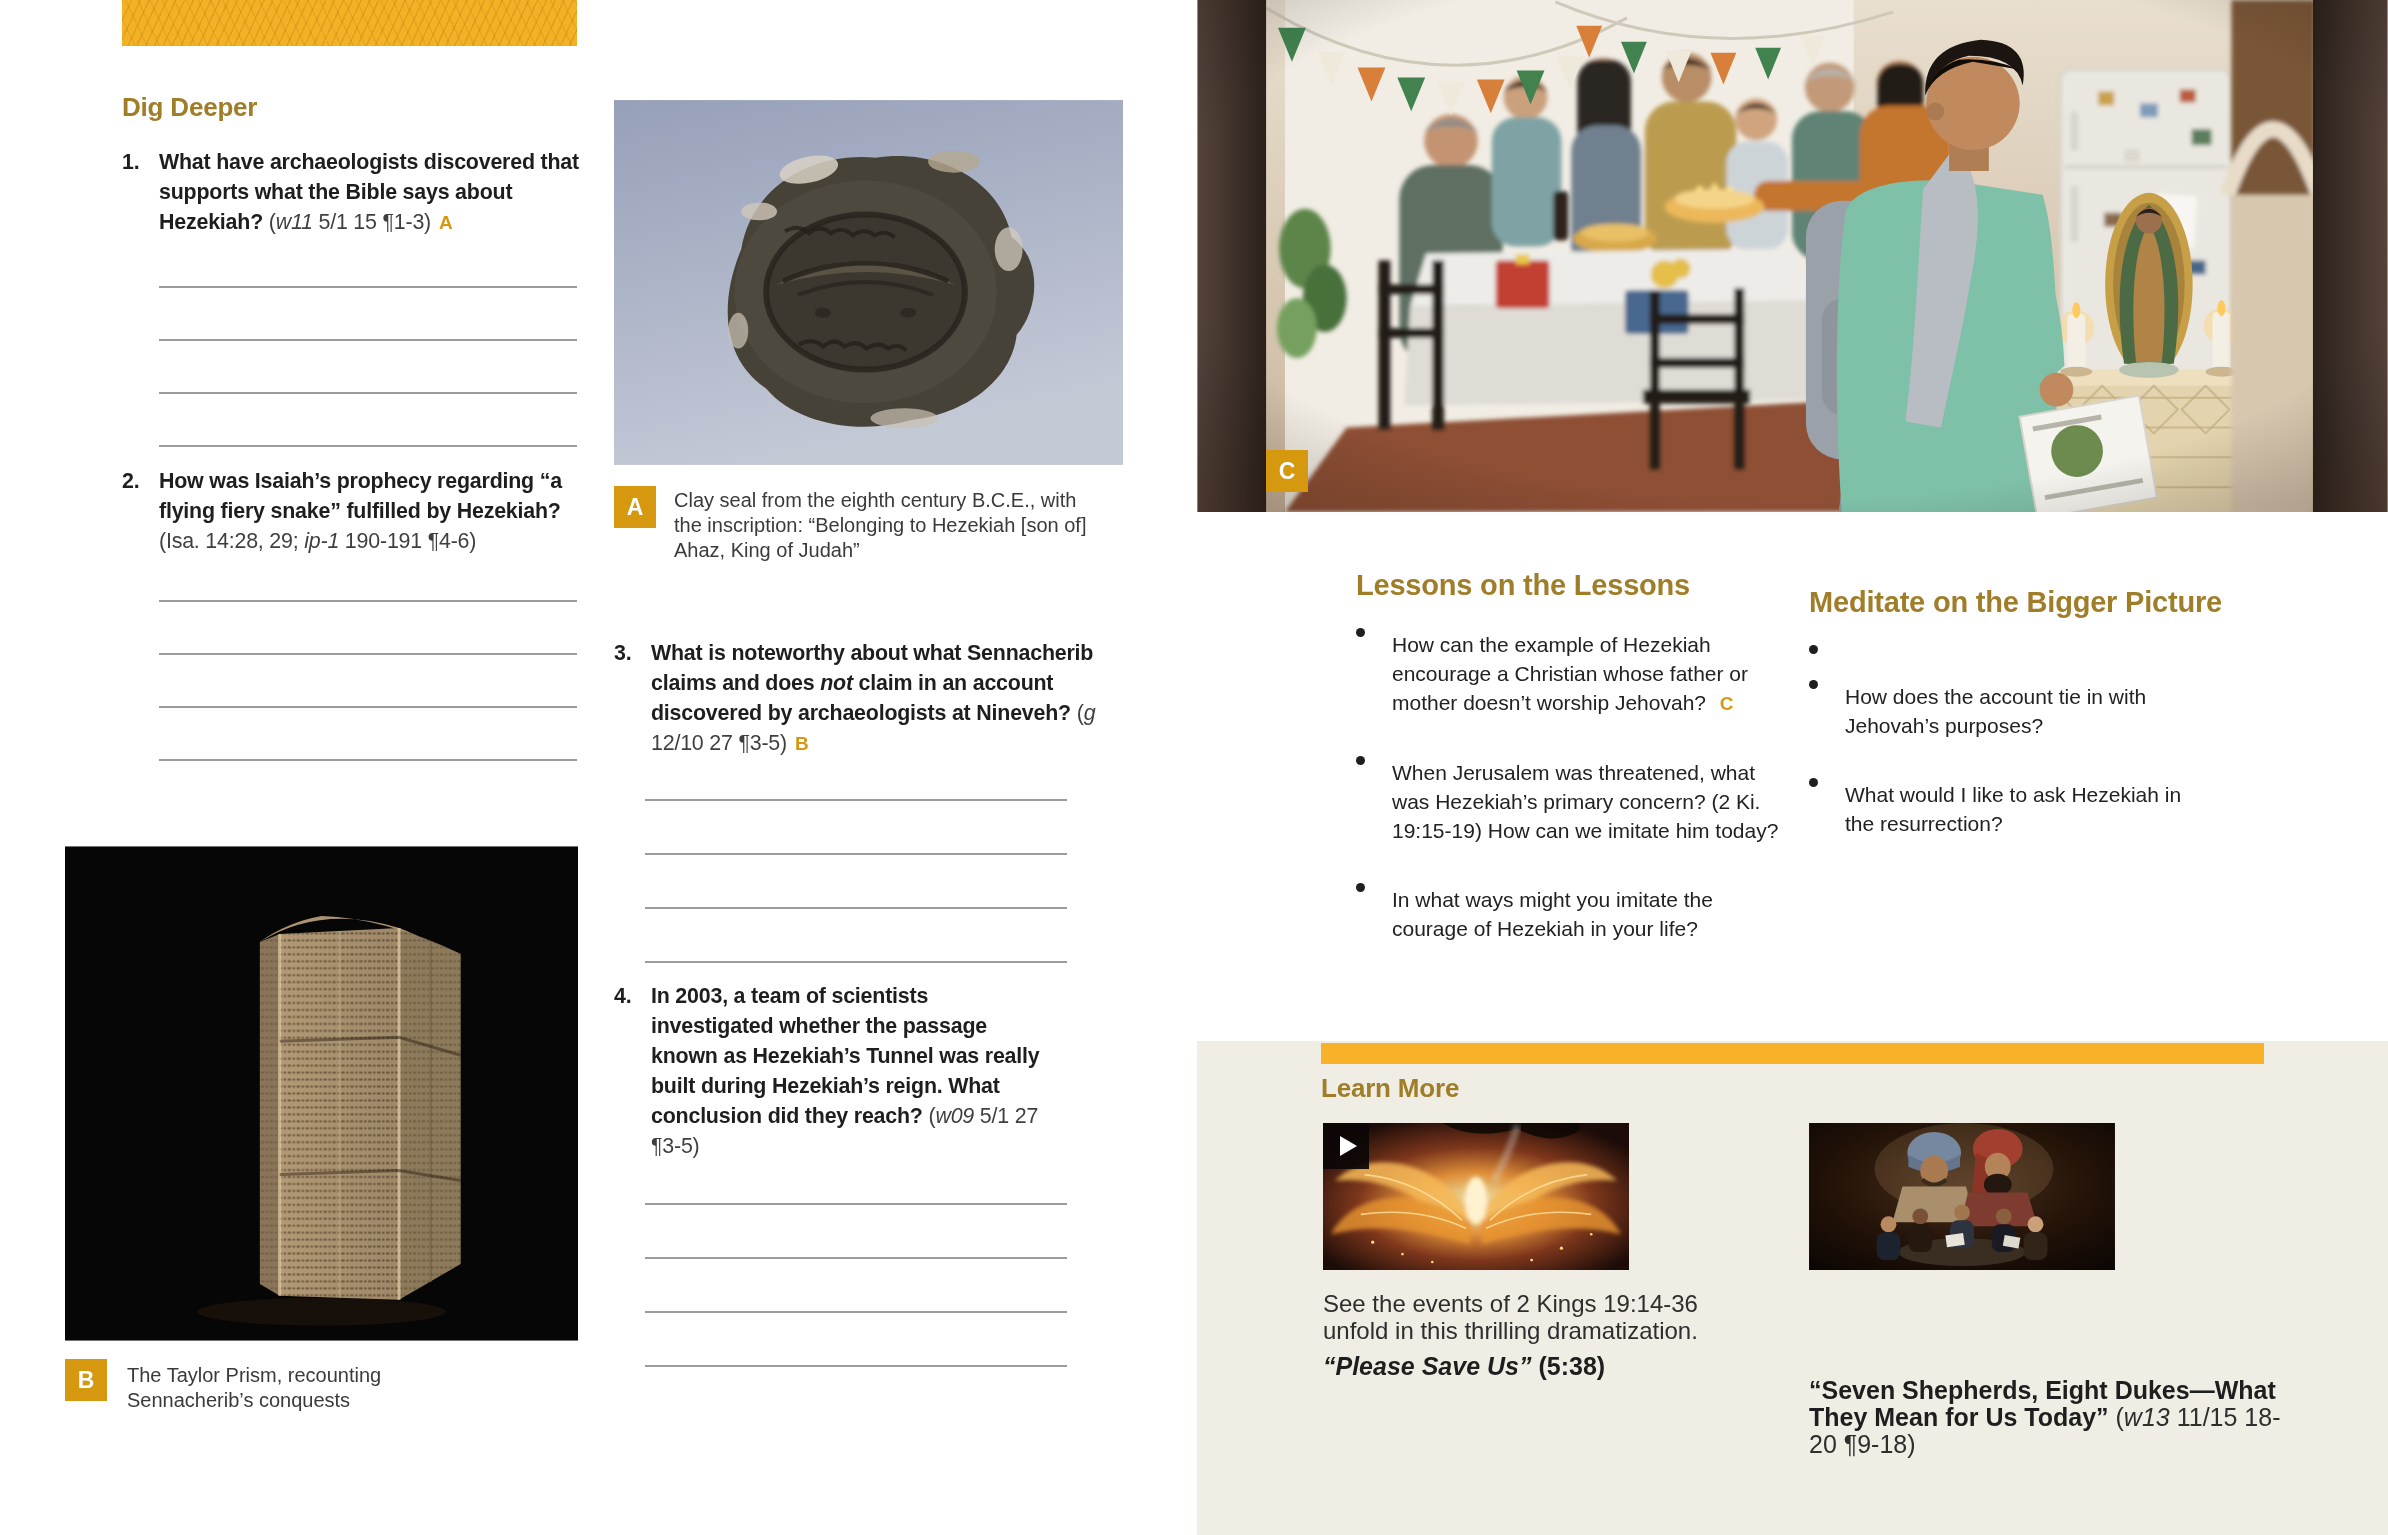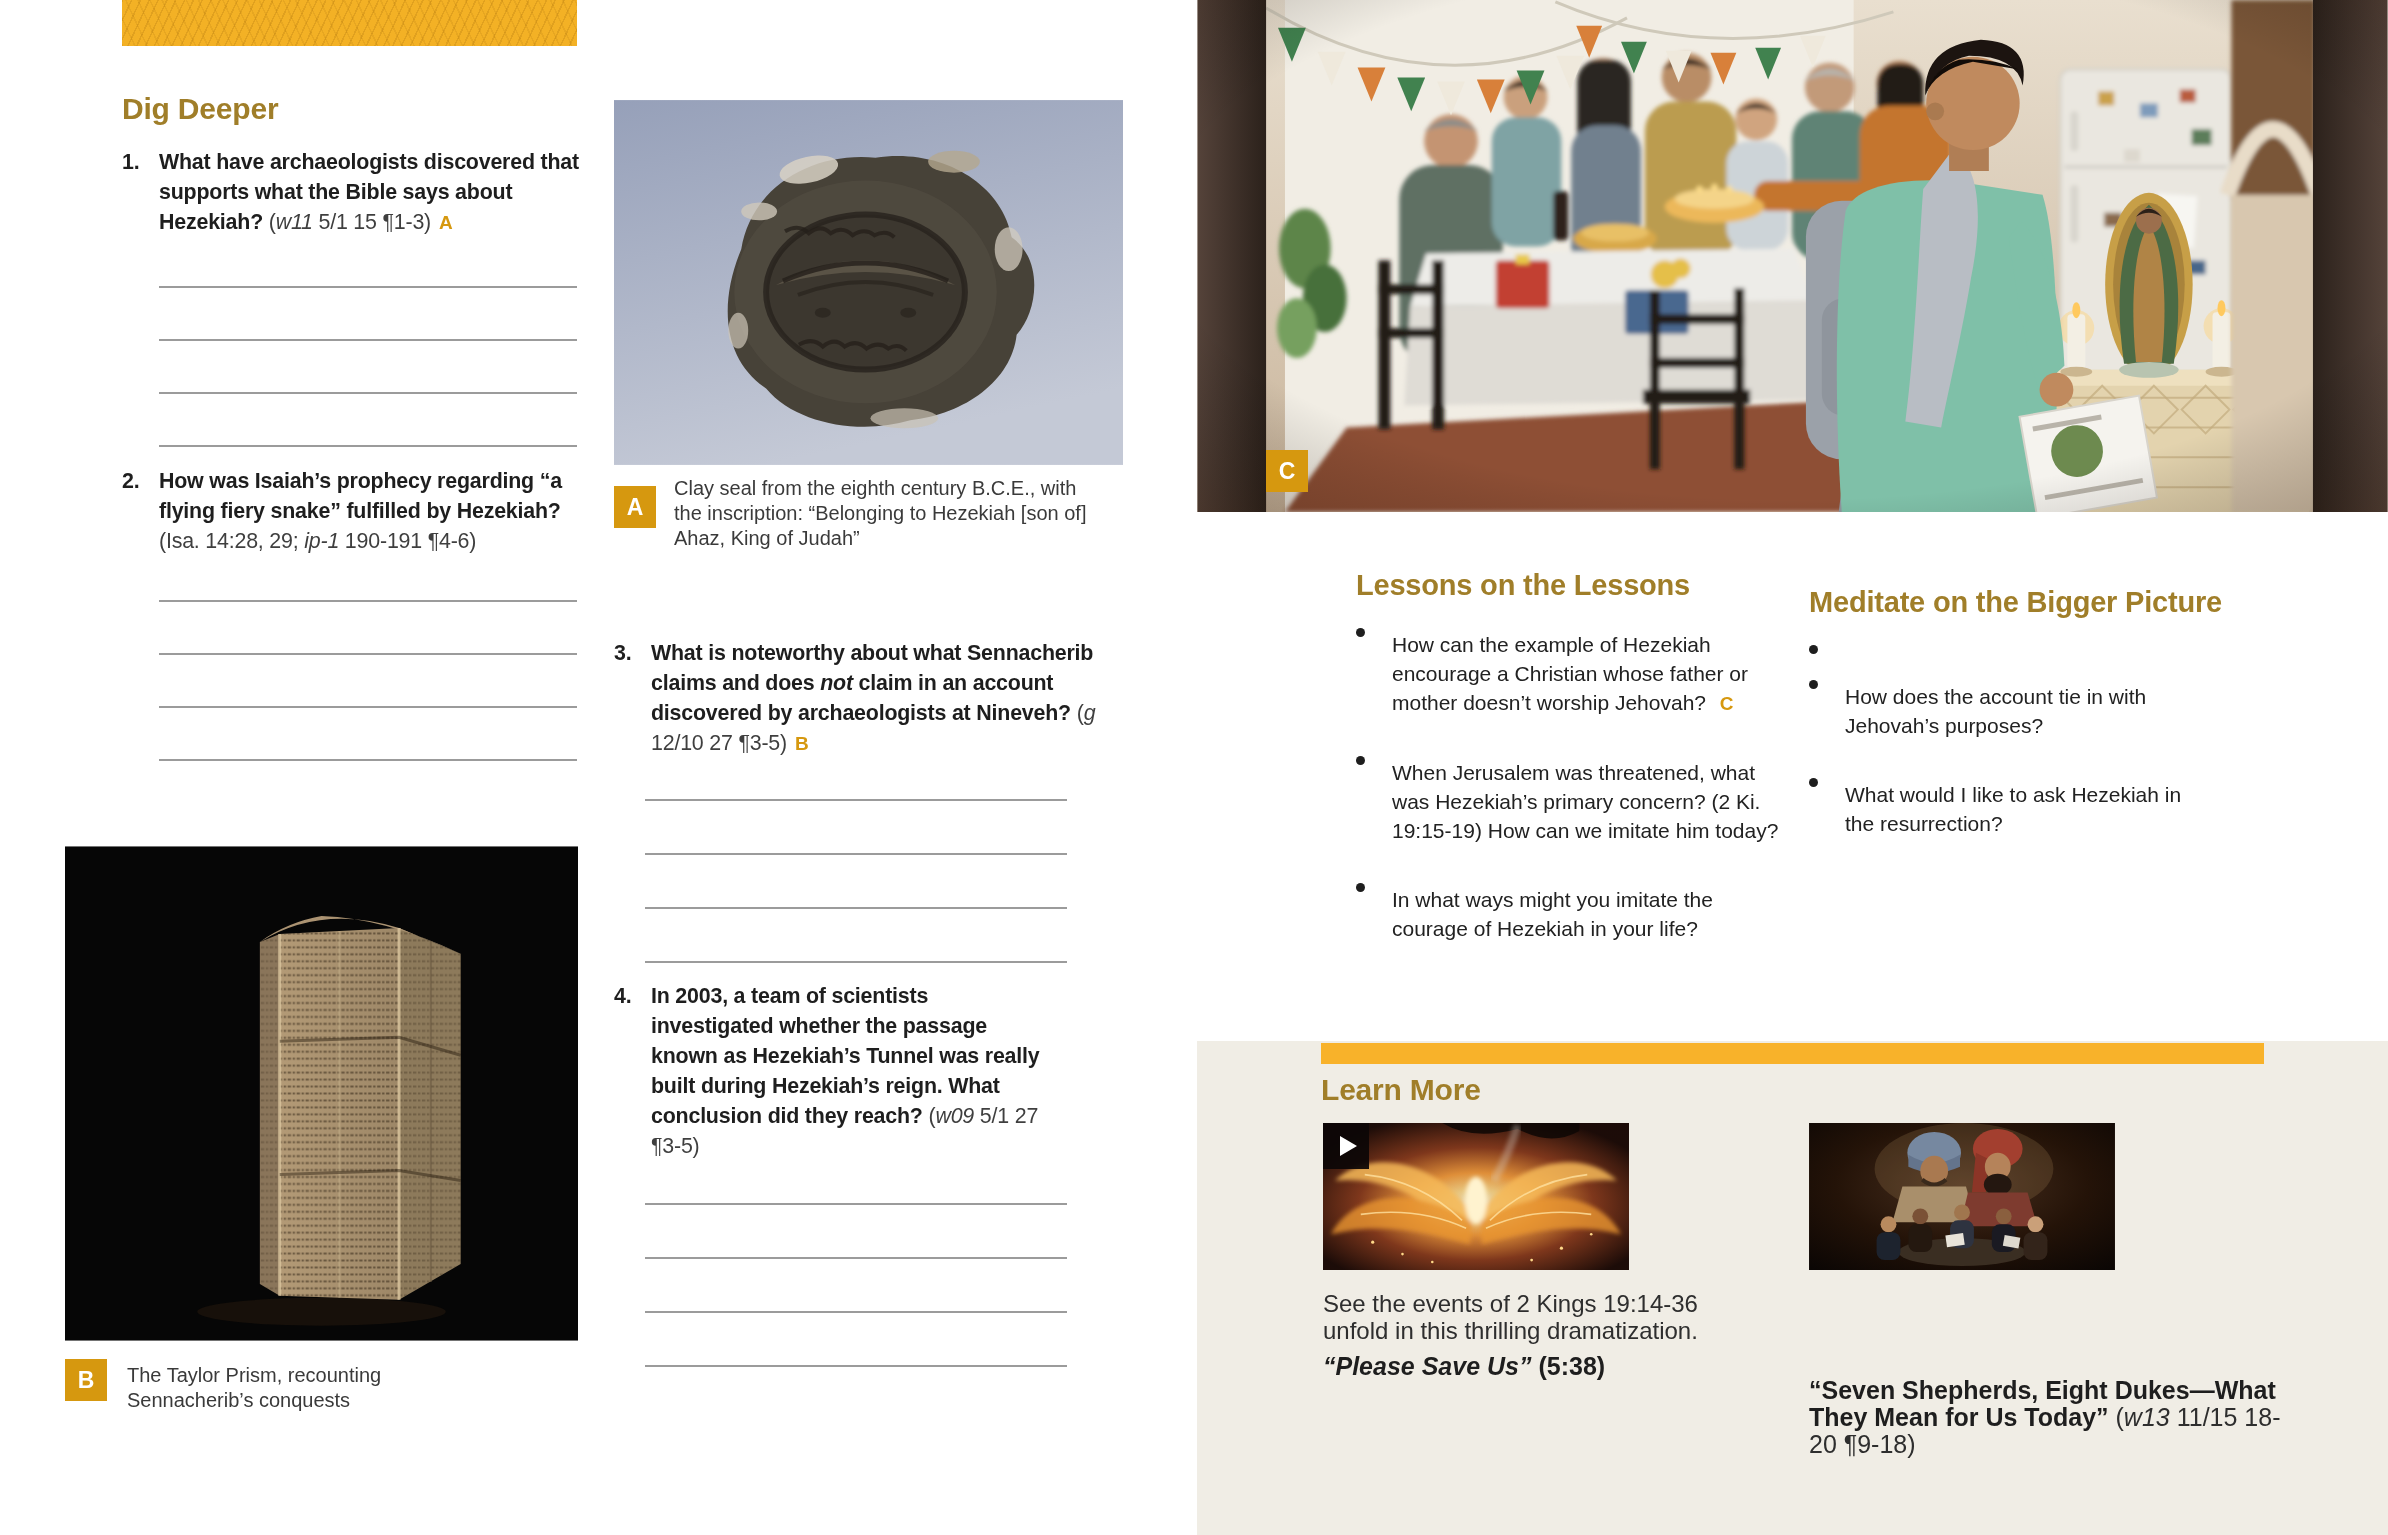--- a/index.html
+++ b/index.html
@@ -6,21 +6,21 @@
   #page{position:relative;width:2388px;height:1535px;background:#ffffff;overflow:hidden;
         font-family:"Liberation Sans", sans-serif;color:#1e1e1e;}
   .abs{position:absolute;}
 
   
   .band{left:122px;top:0;width:455px;height:46px;background-color:#f3b125;
     background-image:
       repeating-linear-gradient(115deg, rgba(150,95,5,.20) 0 1.5px, transparent 1.5px 8px),
       repeating-linear-gradient(65deg, rgba(150,95,5,.13) 0 1.5px, transparent 1.5px 11px);}
 
-  .gold-h{font-size:30px;font-weight:700;color:#a07e29;letter-spacing:-0.2px;}
+  .gold-h{font-size:26px;font-weight:700;color:#a07e29;letter-spacing:-0.2px;}
 
   
   .q{font-size:21.4px;font-weight:700;line-height:30px;color:#1e1e1e;letter-spacing:-0.2px;}
   .q .num{position:absolute;left:0;top:0;}
   .q .qtext{margin-left:37px;}
   .q .ref{font-weight:400;color:#3f3f3f;}
   .q .em{font-style:italic;}
   .qlabel{color:#d6980f;font-weight:700;font-size:19px;margin-left:8px;}
 
   .lines div{height:51px;border-bottom:2px solid #9b9b9b;}
@@ -112,21 +112,21 @@
       <path d="M172,132 q14,-8 24,2 q12,-10 22,0 q12,-8 22,2 q12,-8 22,0 q12,-6 20,2" fill="none" stroke="#241f1a" stroke-width="4" opacity="0.75"></path>
       <path d="M186,246 q14,-8 24,2 q12,-10 22,0 q12,-8 22,2 q12,-8 22,0 q10,-6 18,2" fill="none" stroke="#241f1a" stroke-width="4" opacity="0.75"></path>
       <ellipse cx="210" cy="214" rx="8" ry="5" fill="#241f1a" opacity="0.6"></ellipse>
       <ellipse cx="296" cy="214" rx="8" ry="5" fill="#241f1a" opacity="0.6"></ellipse>
     </svg>
   </figure>
 
   <div class="abs badge" style="left:614px;top:486px;">
     <span>A</span>
   </div>
-  <p class="abs cap" style="left:674px;top:476px;width:418px;margin:0;">Clay seal from the eighth century B.C.E., with the inscription: “Belonging to Hezekiah [son of] Ahaz, King of Judah”</p>
+  <p class="abs cap" style="left:674px;top:488px;width:418px;margin:0;">Clay seal from the eighth century B.C.E., with the inscription: “Belonging to Hezekiah [son of] Ahaz, King of Judah”</p>
 
   <div class="abs q" style="left:614px;top:638px;width:498px;">
     <span class="num">3.</span>
     <div class="qtext" style="width:460px;"><span>What is noteworthy about what Sennacherib claims and does </span><span class="em">not</span><span> claim in an account discovered by archaeologists at Nineveh? </span><span class="ref"><span>(</span><span class="em">g</span><span> 12/10 27 ¶3-5)</span></span><span class="qlabel">B</span>
     </div>
   </div>
   <div class="abs lines wide" style="left:645px;top:747px;width:422px;">
     <div></div>
     <div></div>
     <div></div>

